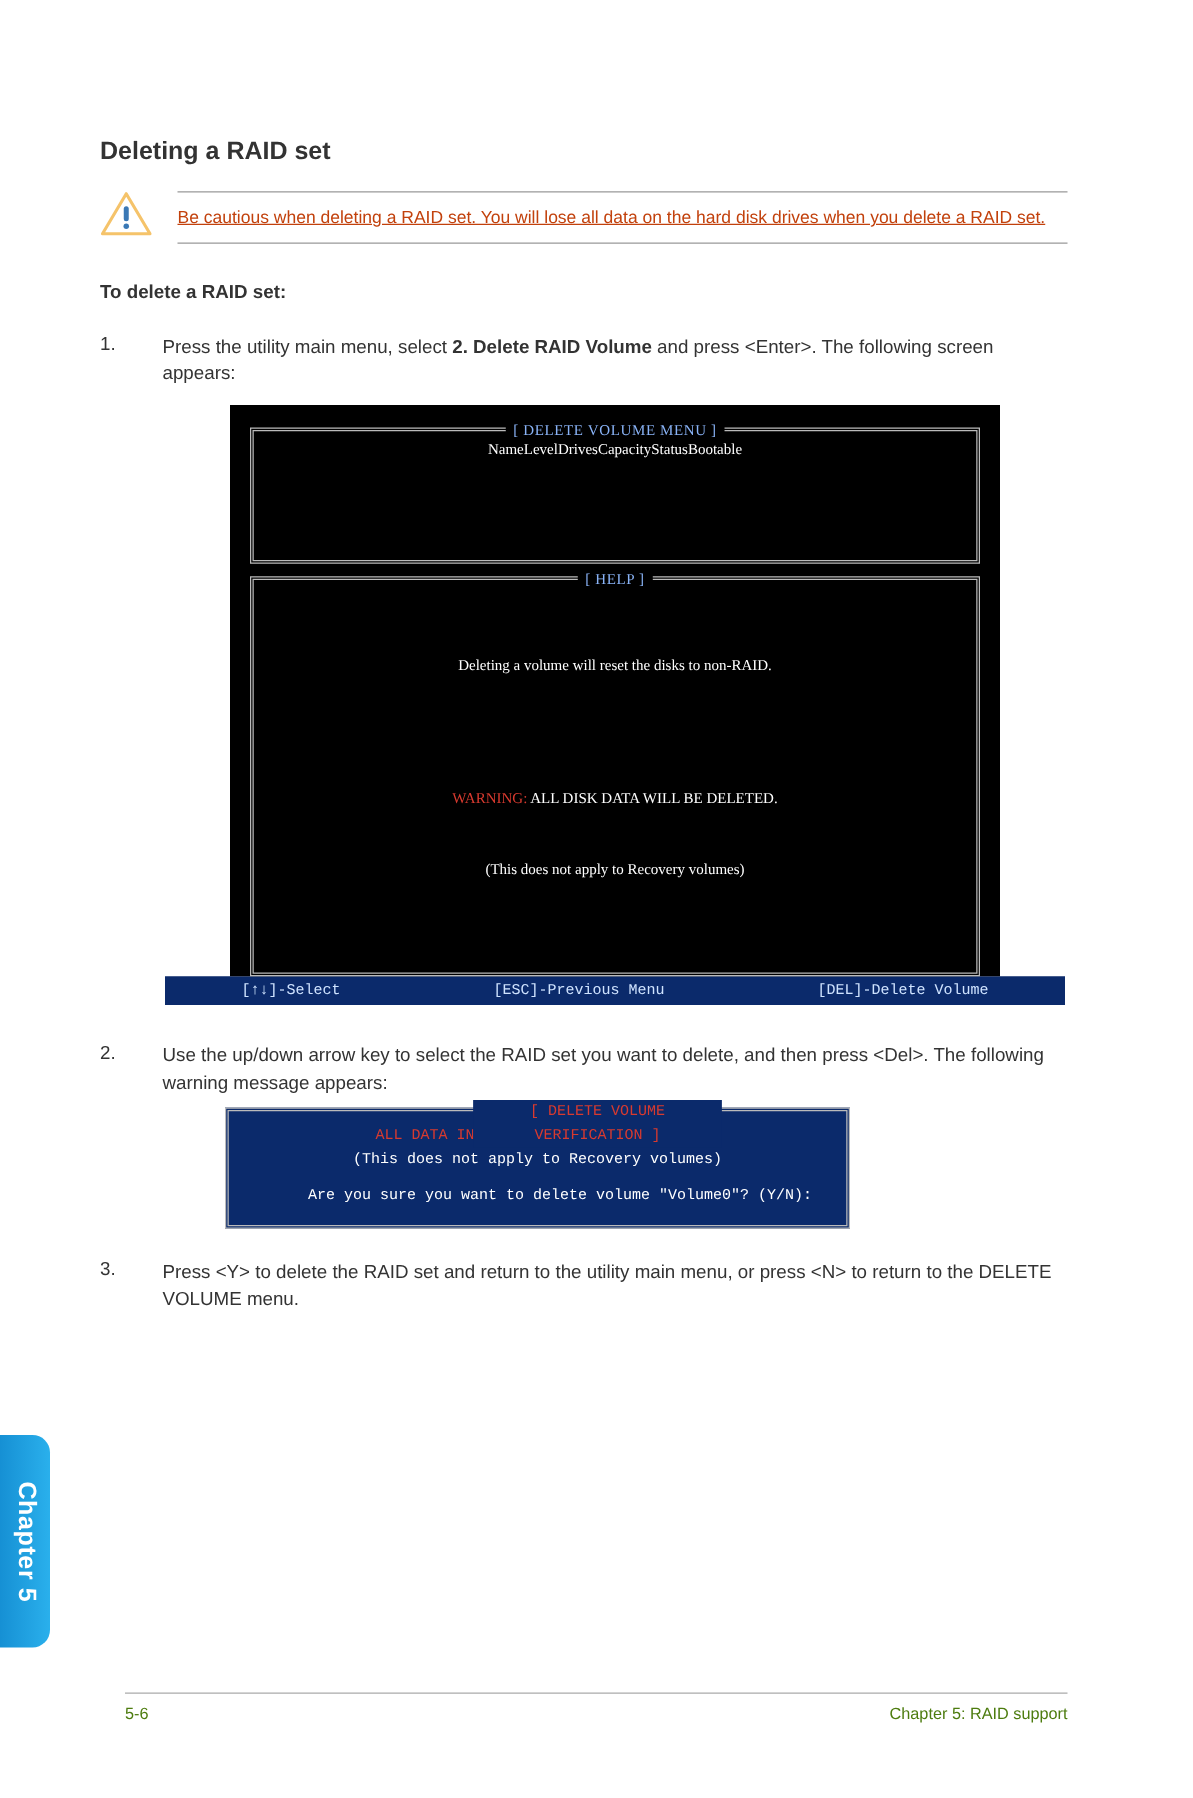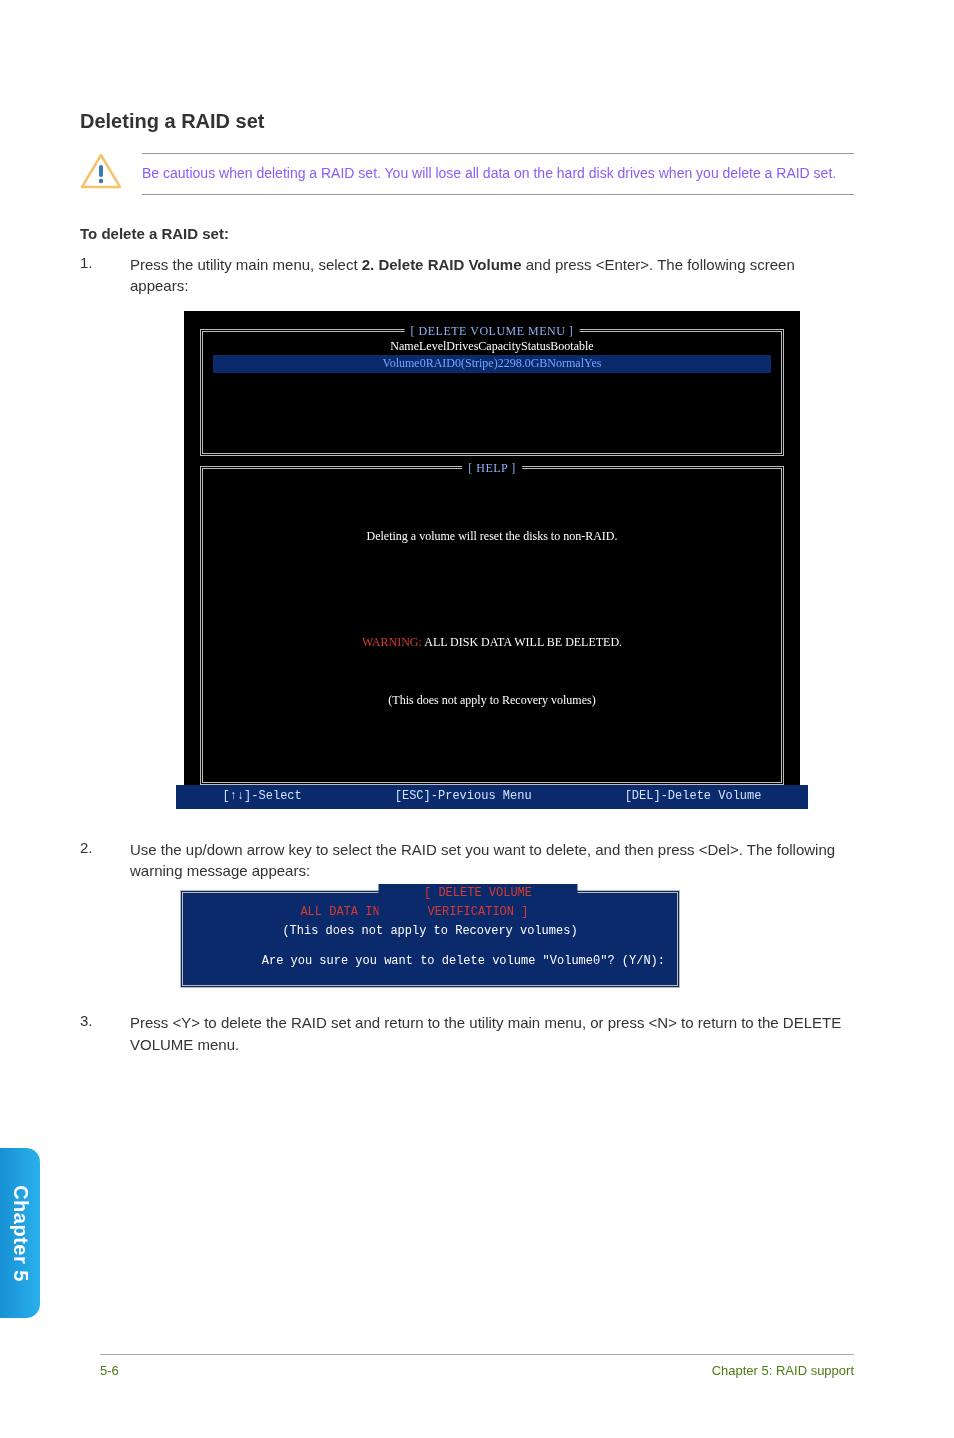--- a/index.html
+++ b/index.html
@@ -33,27 +33,28 @@
   }
   .note-text-wrap {
     flex: 1;
     border-top: 1px solid #999;
     border-bottom: 1px solid #999;
     padding: 10px 0;
   }
   .note-text {
     font-size: 14px;
     line-height: 1.4;
-    color: #8b5cf6;
+    color: #c2410c;
+    text-decoration: underline;
   }
   h3.sub-title {
     font-size: 15px;
     font-weight: bold;
     margin-top: 18px;
-    margin-bottom: 12px;
+    margin-bottom: 25px;
   }
   ol.steps {
     list-style: none;
   }
   ol.steps > li {
     display: flex;
     margin-bottom: 20px;
   }
   .step-num {
     width: 50px;
@@ -138,21 +139,21 @@
   .dialog-title {
     position: absolute;
     top: -9px;
     left: 50%;
     transform: translateX(-50%);
     background: #0b2a6b;
     padding: 0 6px;
     color: #d83a2f;
     margin-left: 48px;
   }
-  .dialog-left { text-align: right; margin-top: 10px; margin-left: 36px; }
+  .dialog-left { text-align: center; margin-top: 10px; margin-left: 36px; }
 
   
   .side-tab {
     position: absolute;
     left: 0;
     bottom: 120px;
     width: 40px;
     height: 170px;
     background: linear-gradient(to right, #1690d4 0%, #2ab0ec 100%);
     border-top-right-radius: 14px;
@@ -214,43 +215,35 @@
         <div class="bios-screen">
           <div class="bios-frame">
             <div class="frame-title">[ DELETE VOLUME MENU ]</div>
             <div class="bios-row bios-header-row">
               <span>Name</span>
               <span>Level</span>
               <span>Drives</span>
               <span>Capacity</span>
               <span>Status</span>
               <span>Bootable</span>
-            </div>
-            <div class="bios-row bios-data-row-hl">
-              <span>Volume0</span>
-              <span>RAID0(Stripe)</span>
-              <span>2</span>
-              <span>298.0GB</span>
-              <span>Normal</span>
-              <span>Yes</span>
             </div>
             <div style="height:60px"></div>
           </div>
           <div style="height:10px"></div>
           <div class="bios-frame">
             <div class="frame-title">[ HELP ]</div>
             <div class="bios-help">
               <div>Deleting a volume will reset the disks to non-RAID.</div>
               <div style="height:10px"></div>
               <div><span class="warn-red">WARNING:</span><span> ALL DISK DATA WILL BE DELETED.</span></div>
               <div>(This does not apply to Recovery volumes)</div>
             </div>
           </div>
         </div>
-        <div class="bios-footer" style="width:632px; margin:0 auto;">
+        <div class="bios-footer" style="width:720px; margin:0 auto;">
           <span>[↑↓]-Select</span>
           <span>[ESC]-Previous Menu</span>
           <span>[DEL]-Delete Volume</span>
         </div>
       </div>
     </li>
 
     <li style="margin-top:30px;">
       <div class="step-num">2.</div>
       <div class="step-body">

